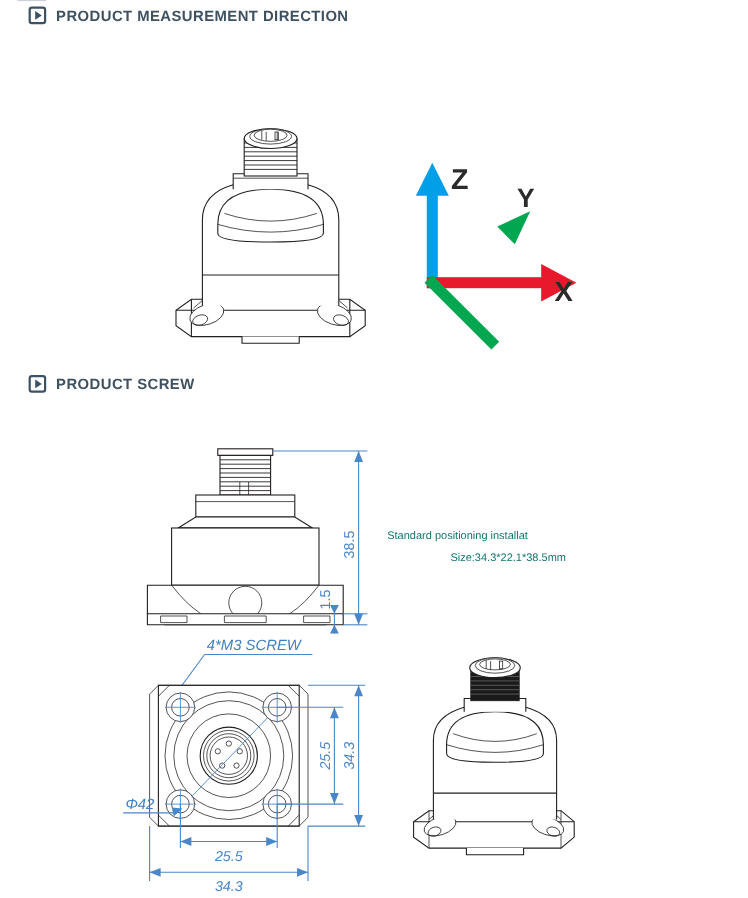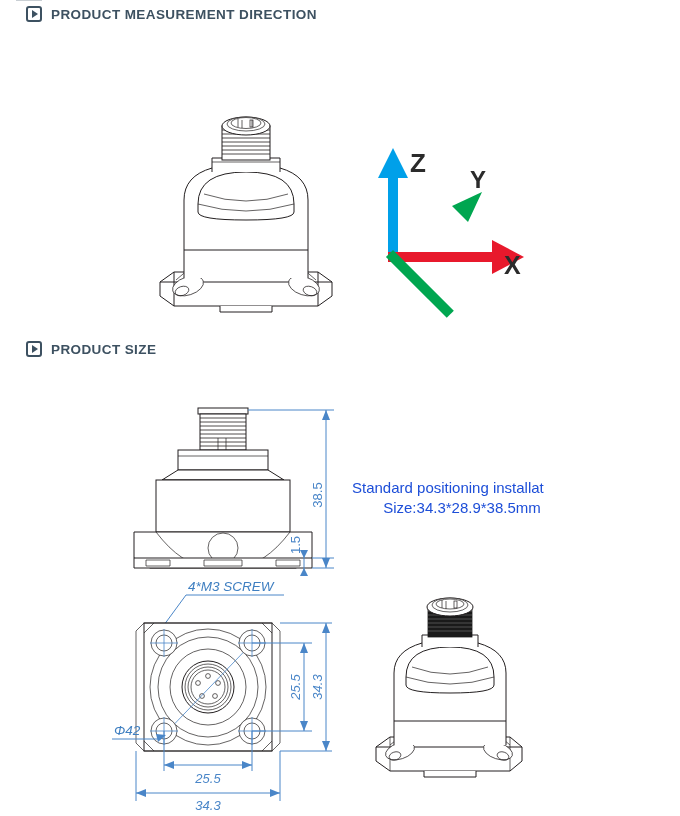--- a/index.html
+++ b/index.html
@@ -77,22 +77,22 @@
   #front-elevation      { top: 398px; left: 110px; }
   #bottom-view          { top: 575px; left: 110px; font-style: italic; }
   #iso-view             { top: 585px; left: 350px; }
 
   
   #size-note {
     position: absolute;
     top: 478px;
     left: 336px;
     width: 220px;
-    color: #1d4ed8;
-    font-size: 15px;
+    color: #0f766e;
+    font-size: 10px;
     line-height: 20px;
     white-space: nowrap;
   }
   #size-note .line-2 { text-align: center; }
 
   .dim-text {
     font-size: 13px;
     fill: #4a86c8;
     font-family: "Liberation Sans", sans-serif;
   }
@@ -193,21 +193,21 @@
       <text x="36" y="24" class="axis-label" style="font-size:26px;font-weight:bold;fill:#2b2b2b;font-family:'Liberation Sans',sans-serif">Z</text>
       <text x="96" y="40" class="axis-label" style="font-size:24px;font-weight:bold;fill:#2b2b2b;font-family:'Liberation Sans',sans-serif">Y</text>
       <text x="130" y="126" class="axis-label" style="font-size:25px;font-weight:bold;fill:#2b2b2b;font-family:'Liberation Sans',sans-serif">X</text>
     </svg>
   </div>
 
   <div class="section-header" id="section-2-header">
     <span class="hdr-icon">
       <span class="tri"></span>
     </span>
-    <span class="hdr-text">PRODUCT SIZE</span>
+    <span class="hdr-text">PRODUCT SCREW</span>
   </div>
 
   <div class="art" id="front-elevation">
     <svg width="215" height="185" viewBox="0 0 215 185">
 
       <rect class="ol-fillw" x="72" y="10" width="50" height="6"></rect>
       <rect class="ol-fillw" x="74" y="16" width="46" height="36"></rect>
       <g class="thread">
         <path d="M74 20 L120 20"></path>
           <path d="M74 24 L120 24"></path>
@@ -376,16 +376,16 @@
       <ellipse class="ol-fillw" cx="84" cy="22" rx="23" ry="9"></ellipse>
       <ellipse class="ol-fillw-thin" cx="84" cy="20" rx="18" ry="7"></ellipse>
       <ellipse class="ol-fillw-thin" cx="84" cy="19" rx="14" ry="5"></ellipse>
       <path class="ol-thin" d="M76 15 L76 23 M80 16 L80 24"></path>
       <rect class="ol-thin" x="88" y="16" width="3" height="7"></rect>
     </svg>
   </div>
 
   <div id="size-note">
     <div class="line-1">Standard positioning installat</div>
-    <div class="line-2">Size:34.3*28.9*38.5mm</div>
+    <div class="line-2">Size:34.3*22.1*38.5mm</div>
   </div>
 
 </div>
 
 </body></html>

